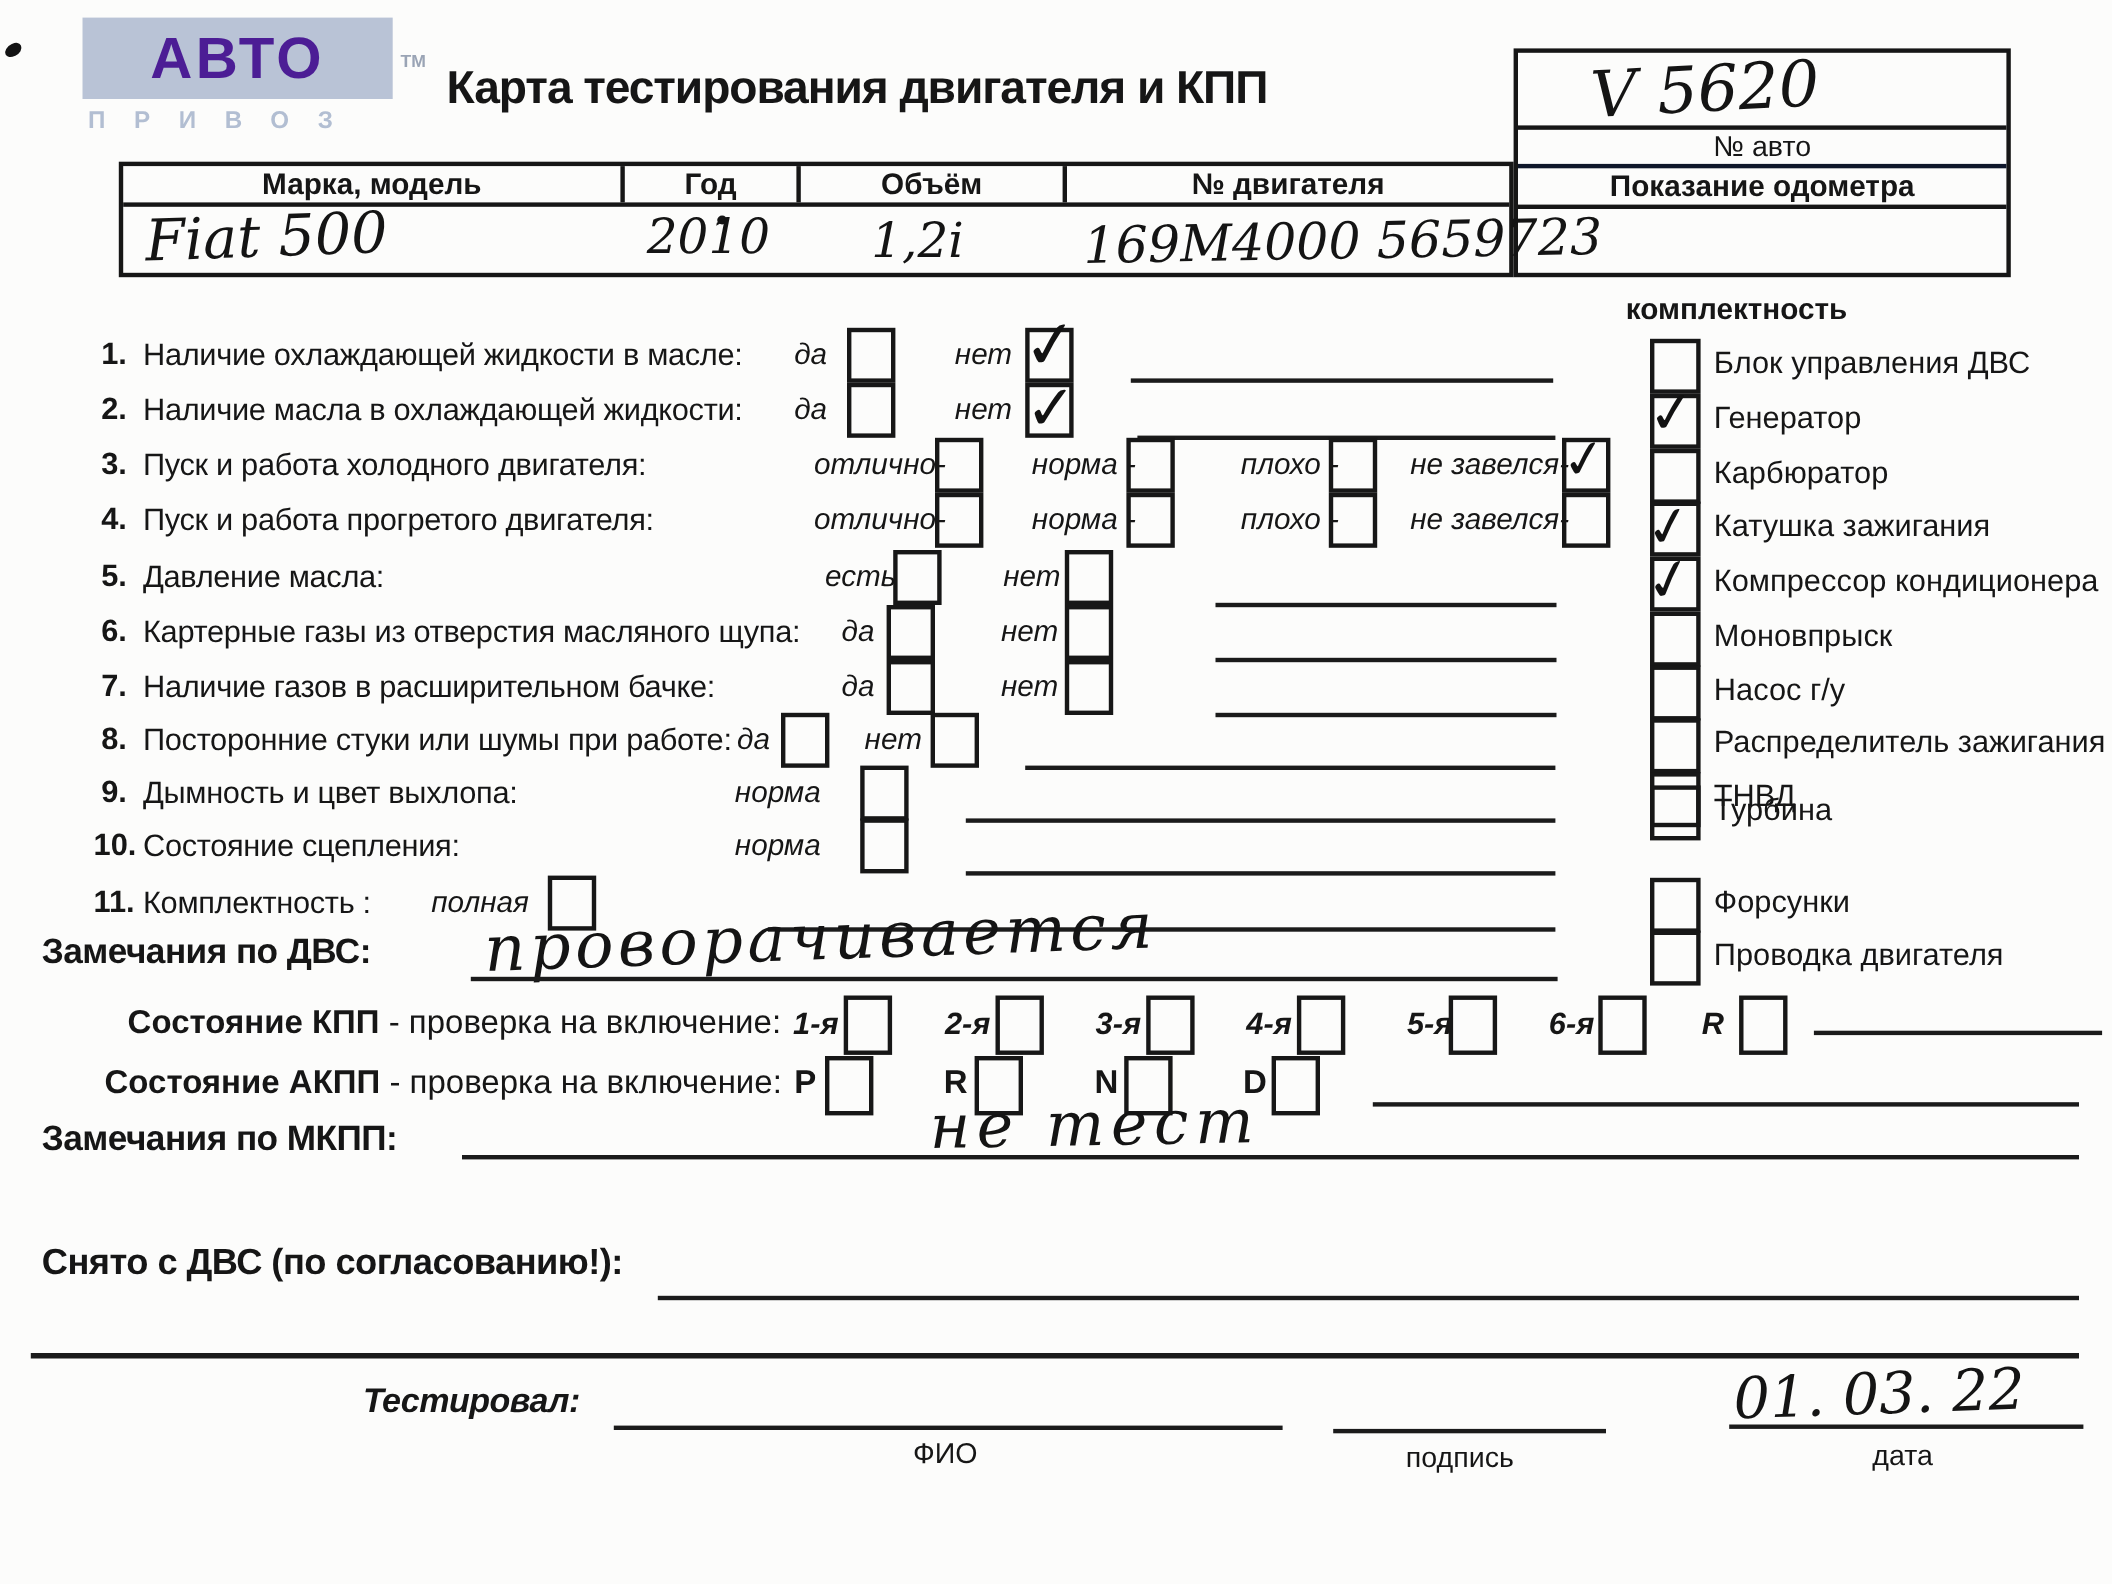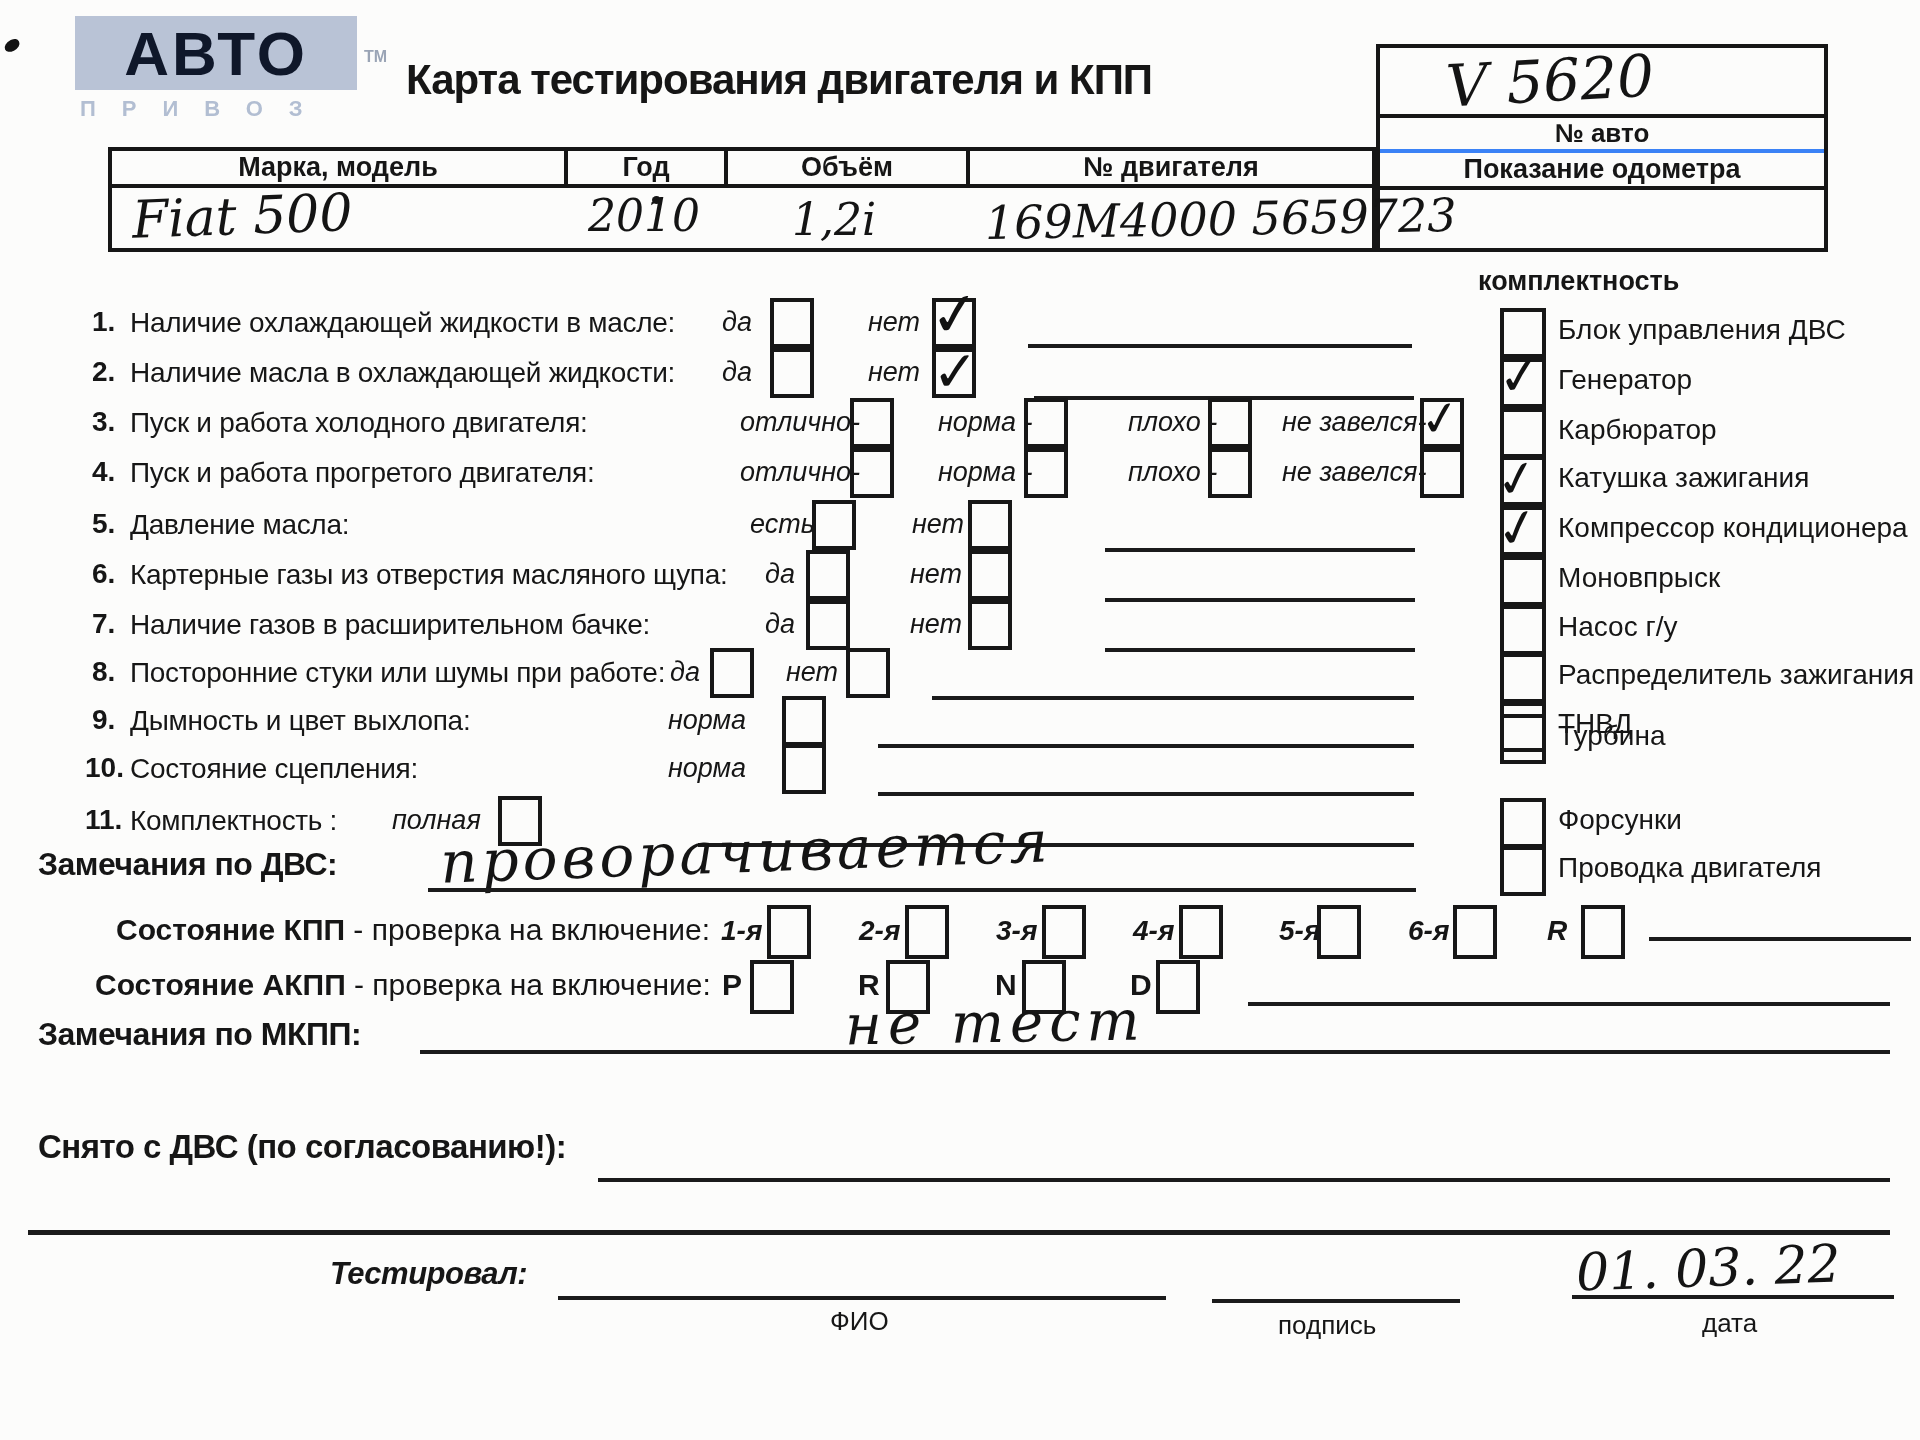--- a/index.html
+++ b/index.html
@@ -2,35 +2,35 @@
 <html><head>
 <meta charset="utf-8">
 <style>
   html,body{margin:0;padding:0;background:#e9e9e9;}
   #page{position:relative;width:1920px;height:1440px;background:#fcfcfb;overflow:hidden;
         font-family:"Liberation Sans",sans-serif;color:#161616;}
   .abs{position:absolute;}
   
   .logo-box{position:absolute;left:75px;top:16px;width:282px;height:74px;background:#b9c3d6;
             display:flex;align-items:center;justify-content:center;}
-  .logo-brand{color:#0f172a;font-weight:bold;font-size:62px;letter-spacing:3px;}
+  .logo-brand{color:#4c1d95;font-weight:bold;font-size:53px;letter-spacing:3px;}
   .logo-tm{position:absolute;left:364px;top:48px;font-size:16px;color:#9aa4b5;font-weight:bold;}
   .logo-sub{position:absolute;left:80px;top:96px;font-size:22px;font-weight:bold;
             letter-spacing:26px;color:#b2bed2;}
   .speck{position:absolute;left:4px;top:40px;width:16px;height:11px;background:#131313;
          border-radius:60% 40% 55% 45%;transform:rotate(-25deg);}
   .dot{position:absolute;width:9px;height:8px;background:#151515;border-radius:50%;}
   
   .title{position:absolute;left:406px;top:56px;font-size:42px;font-weight:bold;letter-spacing:-1px;}
   
   .numbox{position:absolute;left:1376px;top:44px;width:444px;height:200px;border:4px solid #161616;
           display:flex;flex-direction:column;}
   .numbox-val{height:66px;border-bottom:4px solid #161616;padding-left:66px;display:flex;align-items:center;}
-  .numbox-l1{height:31px;border-bottom:4px solid #3b82f6;display:flex;align-items:center;justify-content:center;
-             font-weight:bold;font-size:26px;}
+  .numbox-l1{height:31px;border-bottom:4px solid #0f172a;display:flex;align-items:center;justify-content:center;
+             font-weight:normal;font-size:26px;}
   .numbox-l2{height:33px;border-bottom:4px solid #161616;display:flex;align-items:center;justify-content:center;
              font-weight:bold;font-size:27px;}
   .numbox-empty{flex:1;}
   
   .vtable{position:absolute;left:108px;top:147px;width:1260px;height:97px;border:4px solid #161616;}
   .vhead{display:flex;height:33px;border-bottom:4px solid #161616;}
   .vhead .vc{border-right:4px solid #161616;display:flex;align-items:center;justify-content:center;
              font-weight:bold;font-size:27px;}
   .vhead .vc:last-child{border-right:none;}
   

